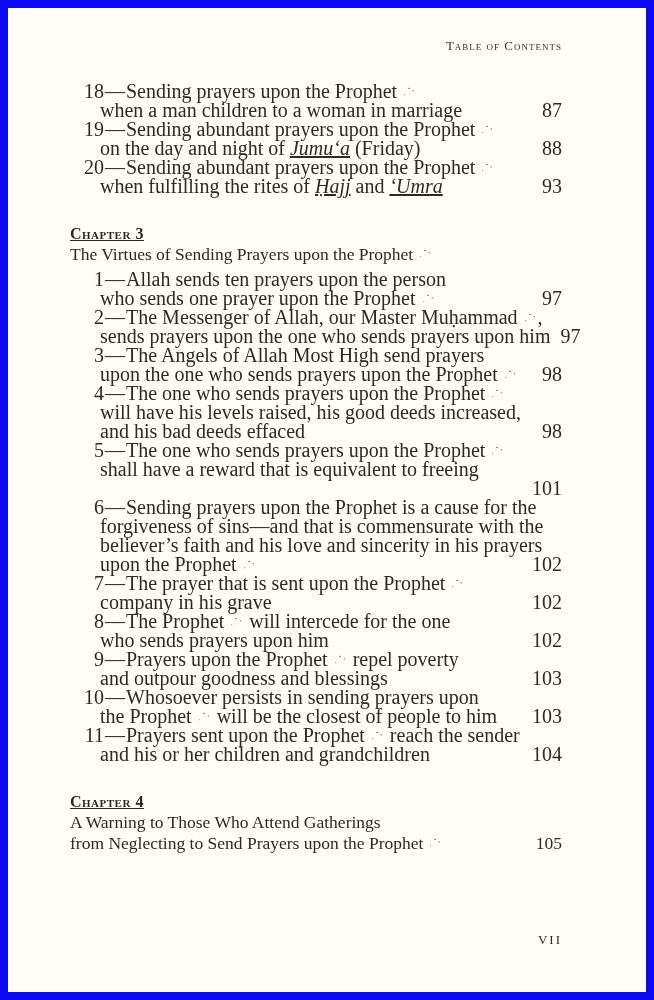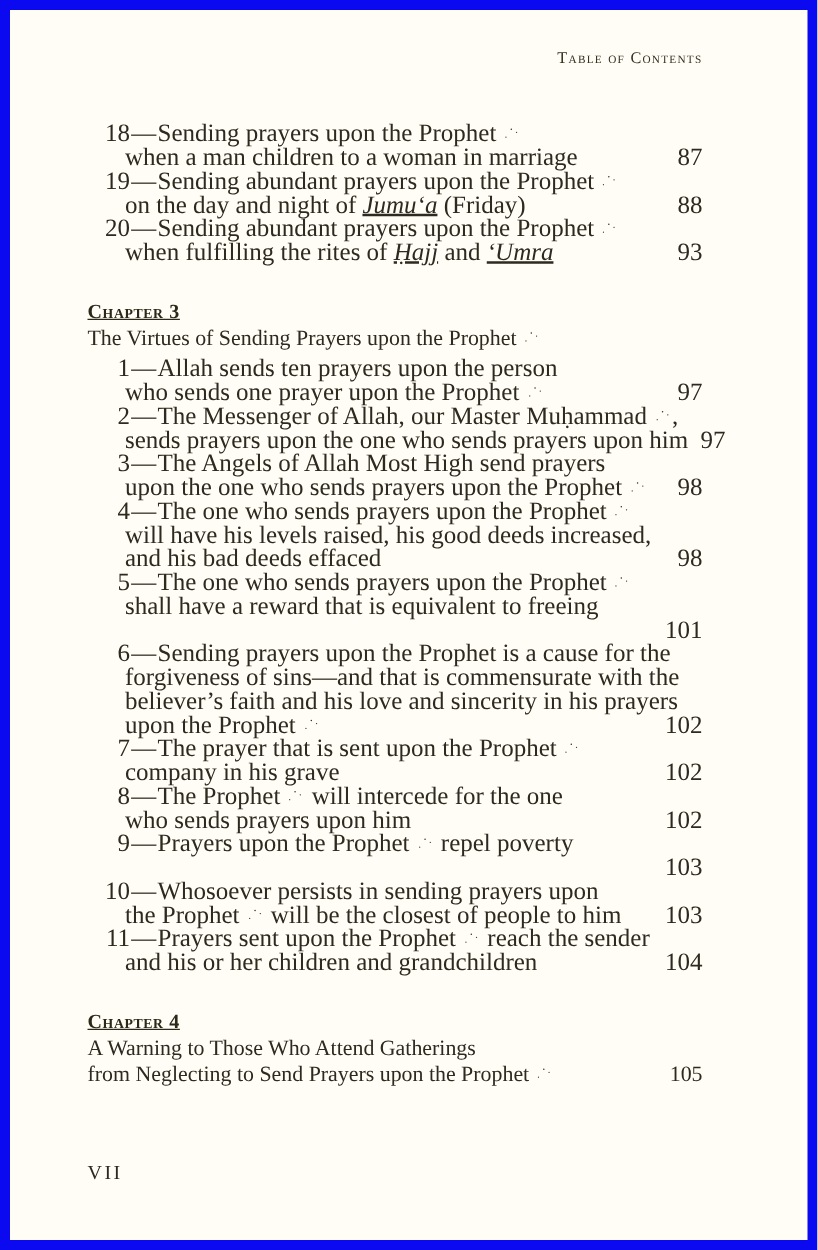--- a/index.html
+++ b/index.html
@@ -11,21 +11,20 @@
   .frame{
     width:654px;height:1000px;box-sizing:border-box;
     background:#0b09f0;padding:8px;
   }
   .page{
     width:100%;height:100%;box-sizing:border-box;
     background:#fffdf6;color:#2d2a1f;
     display:flex;flex-direction:column;
     padding:30px 84px 44px 62px;
     overflow:hidden;
-    gap:16px;
   }
   .running-head{
     text-align:right;
     font-variant:small-caps;
     font-size:13px;line-height:16px;
     letter-spacing:1px;color:#34311f;
   }
   main{margin-top:28px;}
   .line{
     display:flex;align-items:baseline;
@@ -44,22 +43,22 @@
     text-decoration:underline;
   }
   .chapter .line{font-size:17.5px;line-height:21.5px;}
   .entries{margin:0;}
   i{font-style:italic;text-decoration:underline;}
   .pbuh{
     width:15px;height:12px;
     display:inline-block;vertical-align:-1px;
   }
   .folio{
-    margin-top:auto;text-align:left;
-    font-size:16px;letter-spacing:2px;color:#2d2a1f;
+    margin-top:auto;text-align:right;
+    font-size:13px;letter-spacing:2px;color:#2d2a1f;
   }
 </style>
 </head>
 <body>
 
 <svg width="0" height="0" style="position:absolute" aria-hidden="true">
   <defs>
     <g id="pbuh-sym" fill="none" stroke-linecap="round" stroke-width="1.5">
       <path d="M2.5 14.5 C5 12.3, 7 13.8, 9.5 13.1 S14 12.5, 16.5 13.4 S20.2 12.6, 19.4 10.6"></path>
       <path d="M5.5 10.8 C7.5 8.7, 9.5 10.2, 11.5 9.3 S15.5 8.7, 17 9.7"></path>
@@ -261,20 +260,21 @@
           <div class="entry">
             <div class="line first">
               <span class="num">9</span>
               <span class="dash">—</span>
               <span class="text">Prayers upon the Prophet <svg class="pbuh" viewBox="0 0 22 18">
                   <use href="#pbuh-sym"></use>
                 </svg> repel poverty</span>
               <span class="page-num"></span>
             </div>
             <div class="line cont">
+              <span class="text">and outpour goodness and blessings</span>
               <span class="page-num">103</span>
             </div>
           </div>
           <div class="entry">
             <div class="line first">
               <span class="num">10</span>
               <span class="dash">—</span>
               <span class="text">Whosoever persists in sending prayers upon</span>
               <span class="page-num"></span>
             </div>

